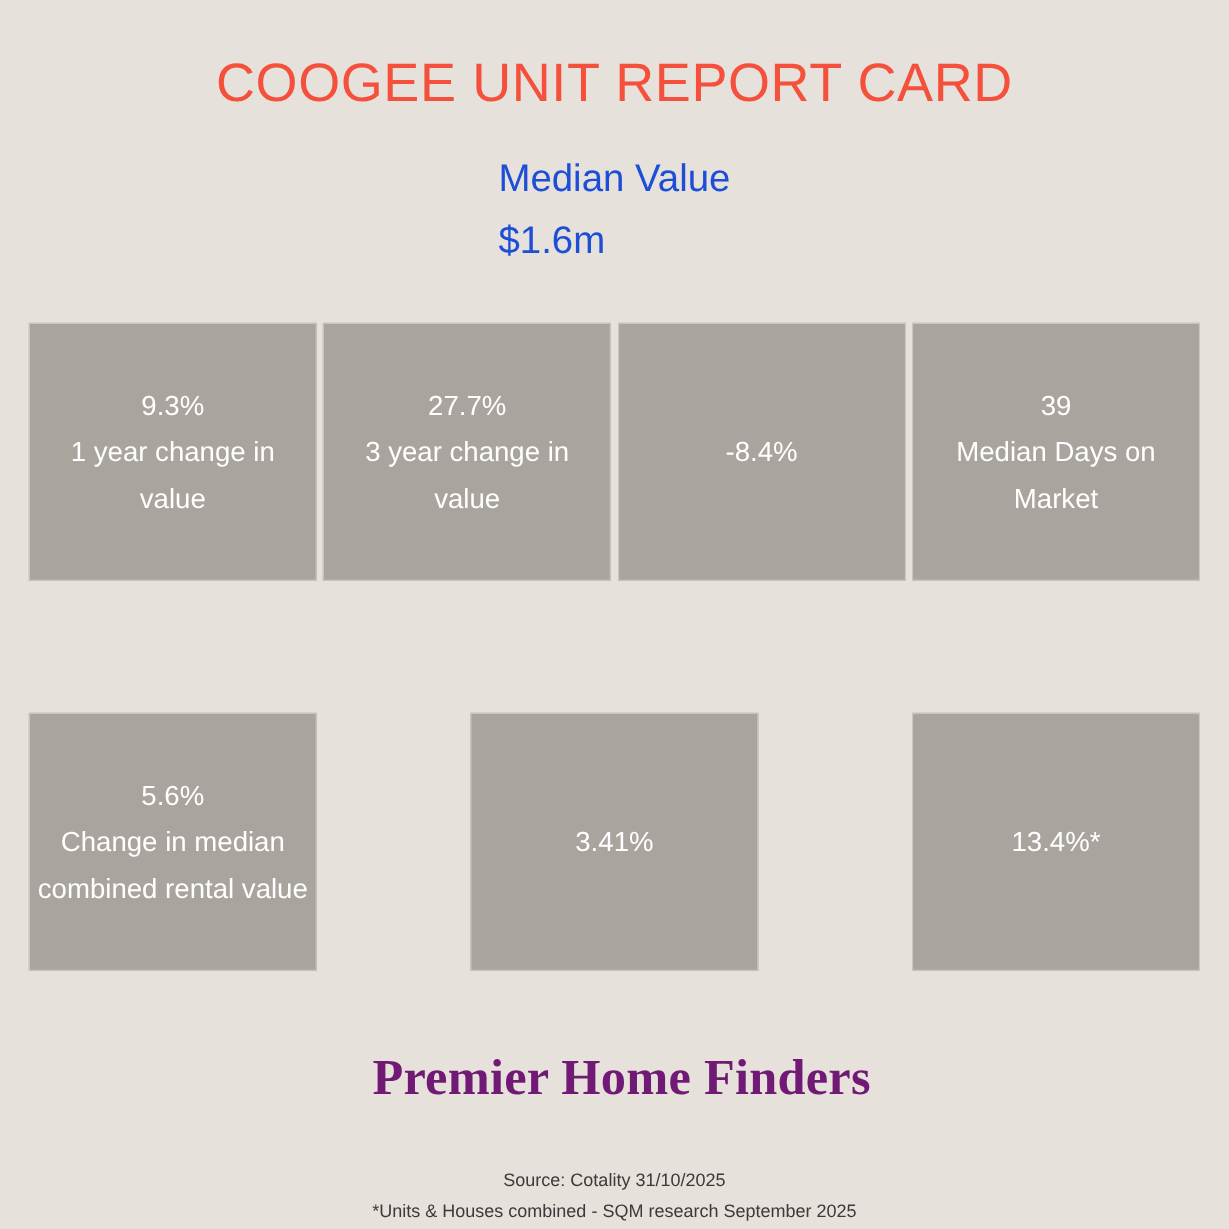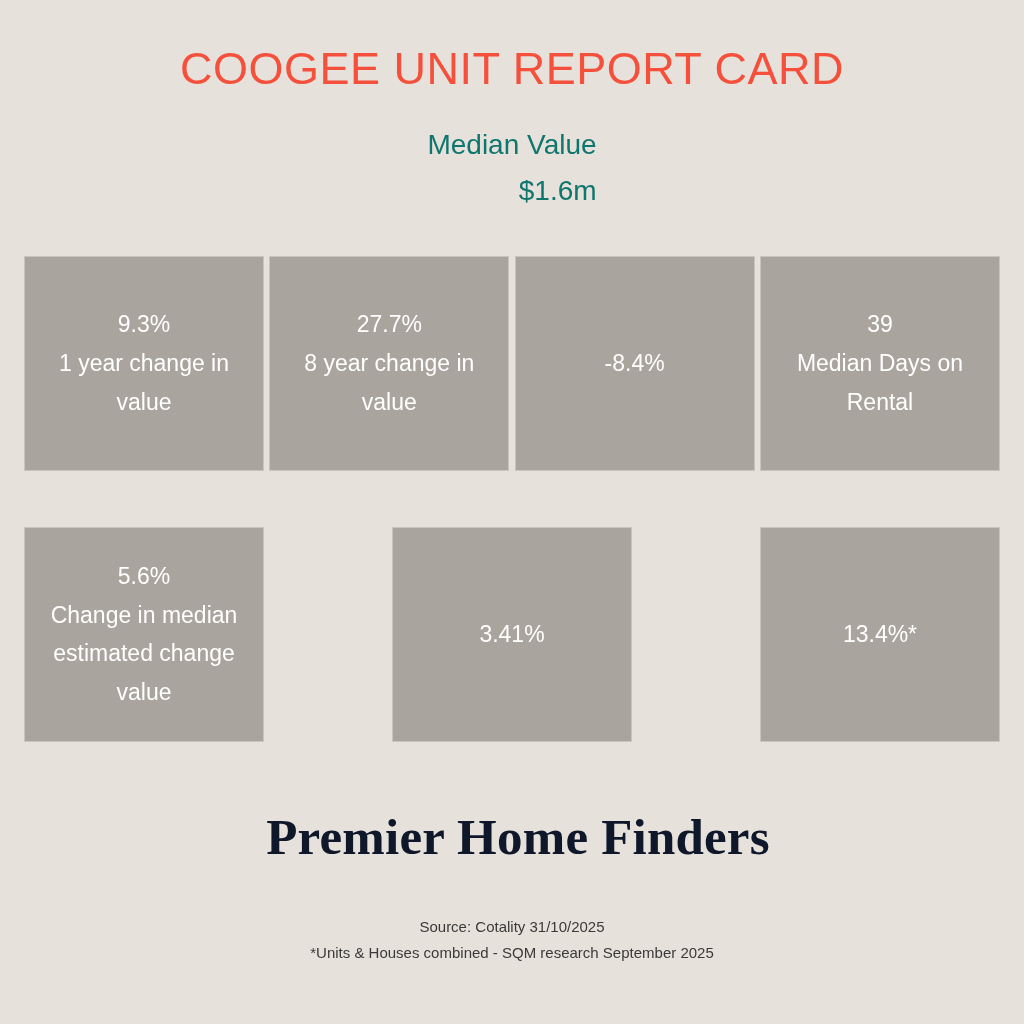--- a/index.html
+++ b/index.html
@@ -26,31 +26,31 @@
     margin-top: 44px;
     font-size: 45px;
     letter-spacing: 0.5px;
     color: #f4503c;
     font-weight: normal;
     text-align: center;
     line-height: 1.1;
   }
   .subtitle-block {
     margin-top: 28px;
-    text-align: right;
-    color: #0f766e;
-    font-size: 28px;
+    text-align: left;
+    color: #1d4ed8;
+    font-size: 32px;
     line-height: 1.65;
   }
   .grid {
     margin-top: 42px;
     width: 1000px;
     display: flex;
     flex-direction: column;
-    gap: 56px;
+    gap: 110px;
   }
   .row {
     display: flex;
     justify-content: space-between;
     align-items: flex-start;
     padding: 0 12px;
     box-sizing: border-box;
   }
   .tile {
     width: 240px;
@@ -65,24 +65,24 @@
     color: #ffffff;
     font-size: 23px;
     line-height: 1.68;
     text-align: center;
     padding: 10px 6px;
   }
   .tile .value { display: block; }
   .tile .label { display: block; }
   .brand {
     margin-top: 66px;
-    color: #0f172a;
+    color: #701a75;
     font-family: "Liberation Serif", serif;
     font-weight: bold;
-    font-size: 51px;
+    font-size: 42px;
     letter-spacing: 0.2px;
     text-align: center;
     margin-left: 12px;
   }
   .footnotes {
     margin-top: 48px;
     text-align: center;
     color: #3a3a3a;
     font-size: 15px;
     line-height: 1.75;
@@ -104,35 +104,35 @@
 
   <div class="grid">
 
     <div class="row">
       <div class="tile">
         <span class="value">9.3%</span>
         <span class="label">1 year change in value</span>
       </div>
       <div class="tile">
         <span class="value">27.7%</span>
-        <span class="label">8 year change in value</span>
+        <span class="label">3 year change in value</span>
       </div>
       <div class="tile">
         <span class="value">-8.4%</span>
       </div>
       <div class="tile">
         <span class="value">39</span>
-        <span class="label">Median Days on Rental</span>
+        <span class="label">Median Days on Market</span>
       </div>
     </div>
 
     <div class="row">
       <div class="tile">
         <span class="value">5.6%</span>
-        <span class="label">Change in median estimated change value</span>
+        <span class="label">Change in median combined rental value</span>
       </div>
       <div class="tile">
         <span class="value">3.41%</span>
       </div>
       <div class="tile">
         <span class="value">13.4%*</span>
       </div>
     </div>
 
   </div>

